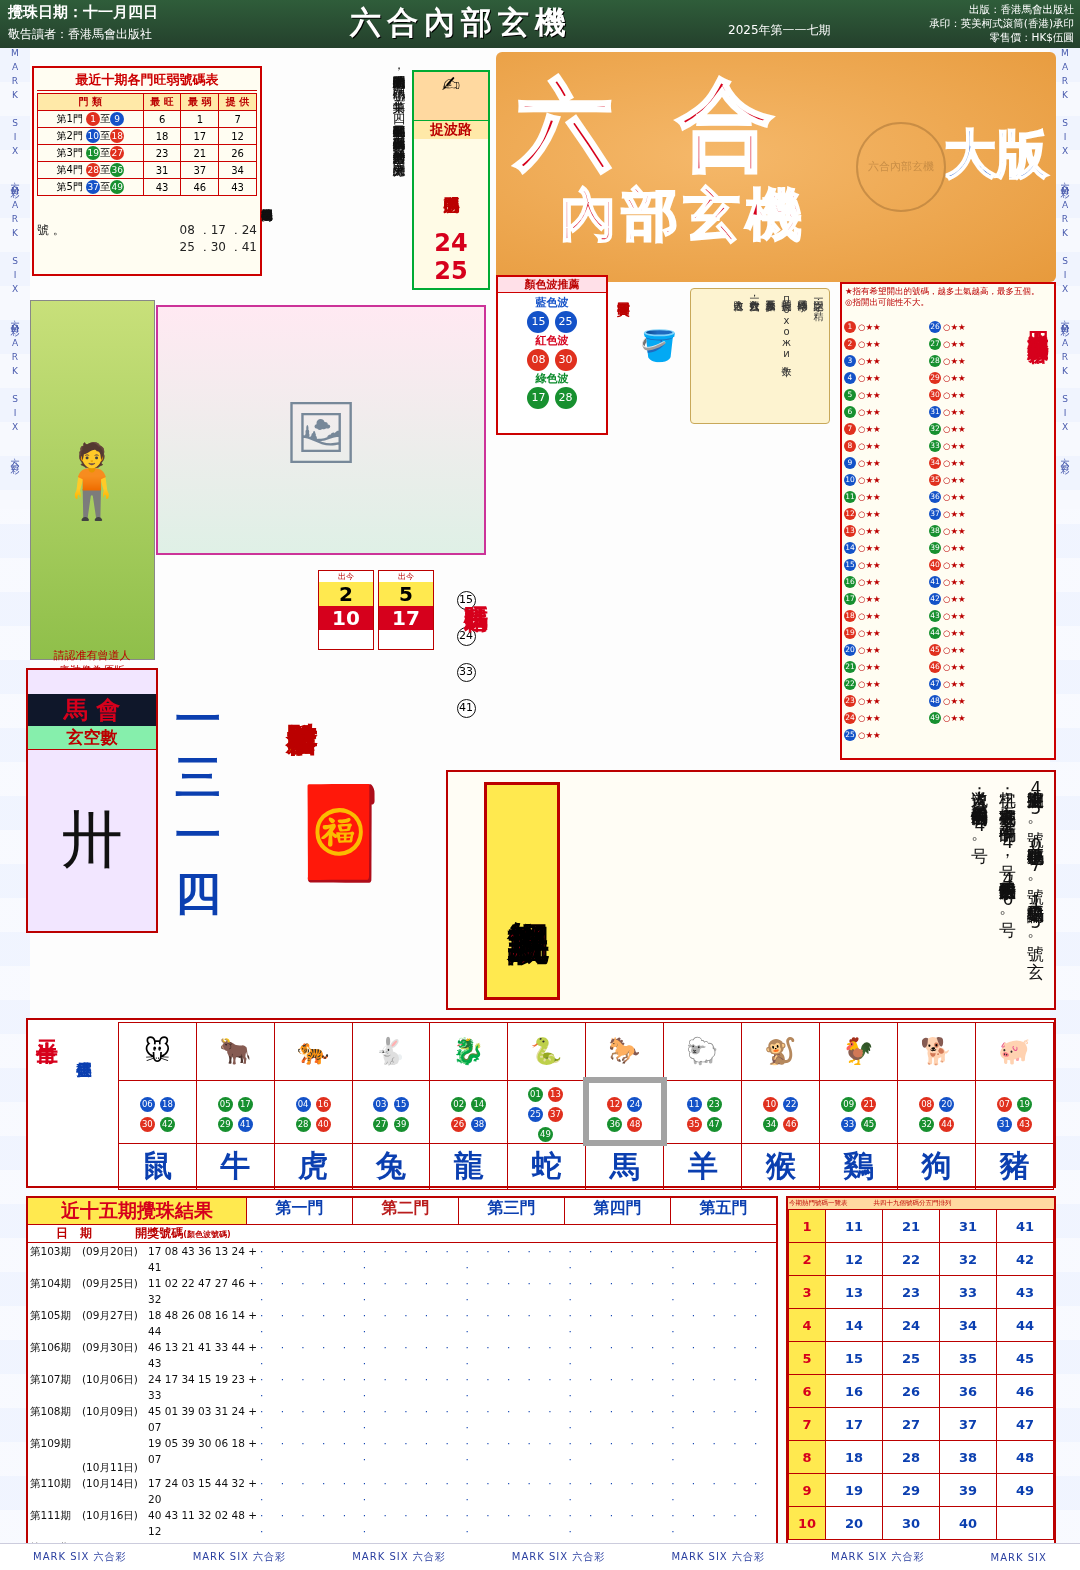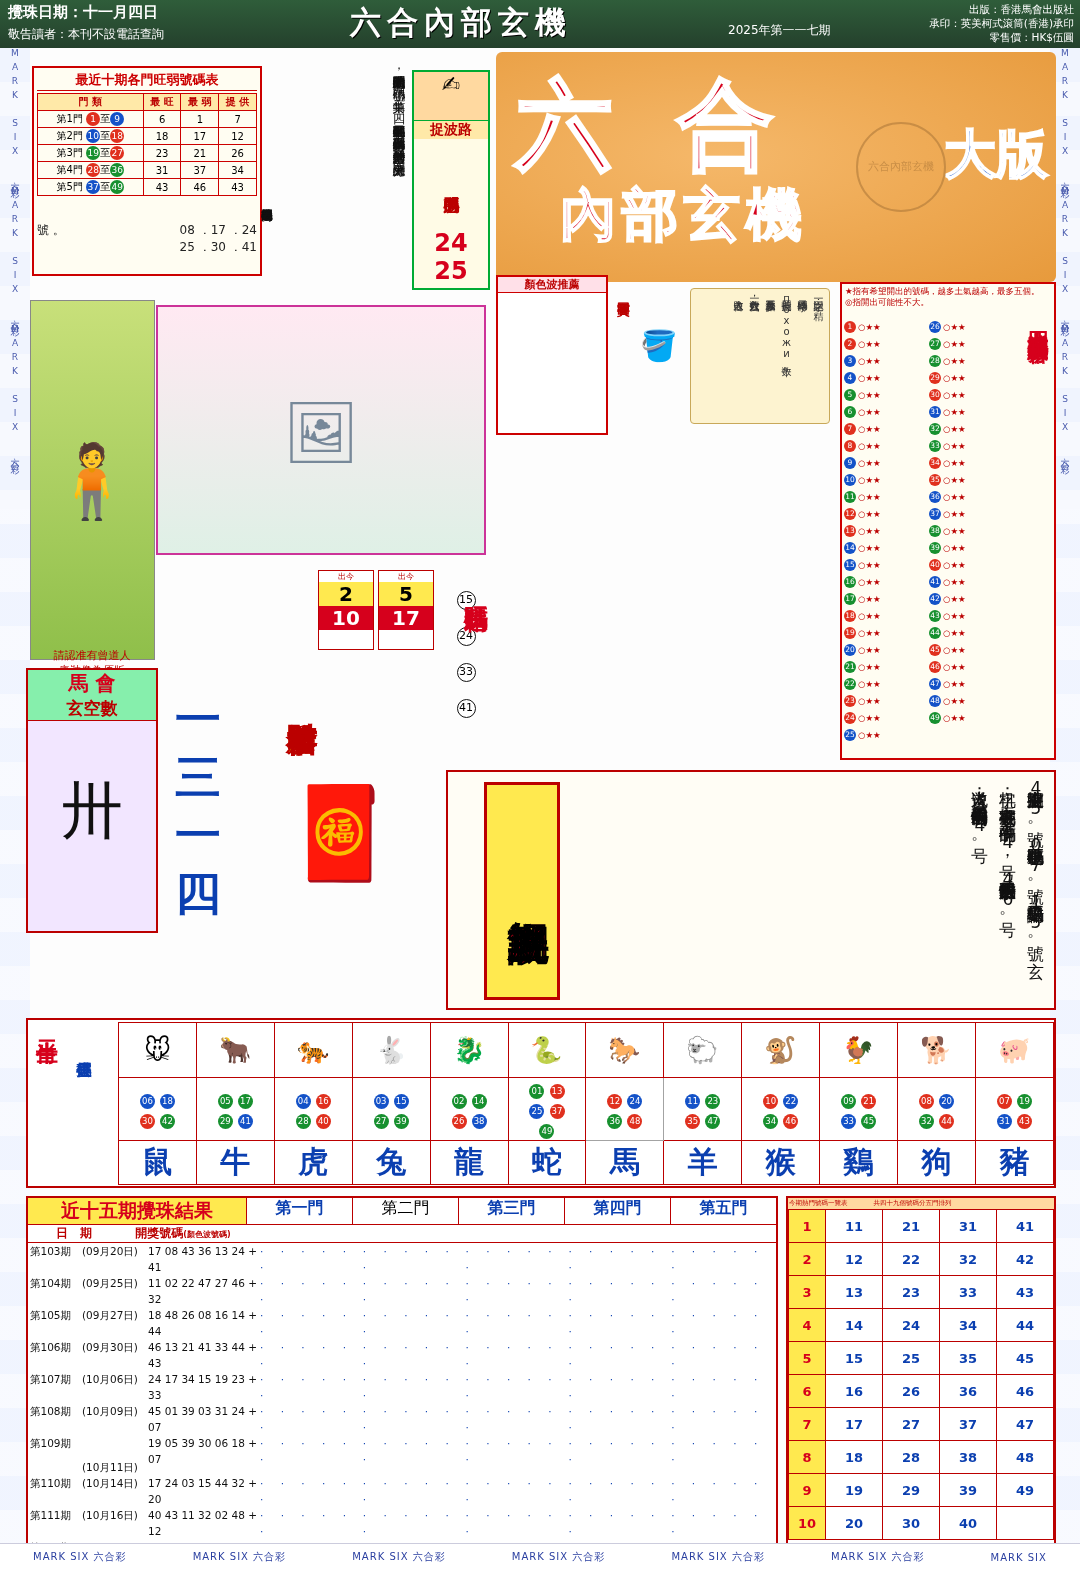--- a/index.html
+++ b/index.html
@@ -47,21 +47,21 @@
   .vtext{writing-mode:vertical-rl;text-orientation:upright;}
   .zodiac td{text-align:center;}
 </style>
 </head>
 <body>
 
 <div class="page">
 
   <div class="hdr">
     <div class="left">攪珠日期：十一月四日</div>
-    <div class="left2">敬告讀者：本刊不設電話查詢</div>
+    <div class="left2">敬告讀者：香港馬會出版社</div>
     <div class="mid">六合內部玄機</div>
     <div class="issue">2025年第一一七期</div>
     <div class="right">
       <div>出版：香港馬會出版社</div>
       <div>承印：英美柯式滾筒(香港)承印</div>
       <div>零售價：HK$伍圓</div>
     </div>
   </div>
 
   <div class="side left">
@@ -135,20 +135,31 @@
 
   <div class="abs" style="left:496px;top:52px;width:560px;height:230px;background:radial-gradient(ellipse at 40% 45%,#f5b86a,#e79a3c);border-radius:6px;overflow:hidden;">
     <div style="position:absolute;left:20px;top:10px;font-size:96px;font-weight:bold;color:#d6001c;-webkit-text-stroke:3px #fff;letter-spacing:16px;">六 合</div>
     <div style="position:absolute;left:64px;top:126px;font-size:56px;font-weight:bold;color:#d6001c;-webkit-text-stroke:2px #fff;letter-spacing:6px;">內部玄機</div>
     <div style="position:absolute;right:8px;top:68px;font-size:52px;font-weight:bold;color:#1452c8;-webkit-text-stroke:2px #fff;">大版</div>
     <div style="position:absolute;right:110px;top:70px;width:86px;height:86px;border:2px solid #b07a3a;border-radius:50%;color:#b07a3a;font-size:11px;text-align:center;line-height:86px;opacity:.6;">六合內部玄機</div>
   </div>
 
   <div class="abs" style="left:496px;top:275px;width:112px;height:160px;border:2px solid #c00;background:#fff;">
     <div style="background:#ffe0e8;color:#b00;font-size:11px;text-align:center;font-weight:bold;border-bottom:1px solid #c00;">顏色波推薦</div>
+    <div style="text-align:center;">
+      <div style="font-size:11px;color:#1452c8;font-weight:bold;margin-top:2px;">藍色波</div>
+      <div><span class="ball bblu" style="width:22px;height:22px;line-height:22px;font-size:11px;">15</span>
+           <span class="ball bblu" style="width:22px;height:22px;line-height:22px;font-size:11px;">25</span></div>
+      <div style="font-size:11px;color:#d6001c;font-weight:bold;">紅色波</div>
+      <div><span class="ball bred" style="width:22px;height:22px;line-height:22px;font-size:11px;">08</span>
+           <span class="ball bred" style="width:22px;height:22px;line-height:22px;font-size:11px;">30</span></div>
+      <div style="font-size:11px;color:#0a8a2a;font-weight:bold;">綠色波</div>
+      <div><span class="ball bgrn" style="width:22px;height:22px;line-height:22px;font-size:11px;">17</span>
+           <span class="ball bgrn" style="width:22px;height:22px;line-height:22px;font-size:11px;">28</span></div>
+    </div>
   </div>
 
   <div class="abs" style="left:614px;top:292px;width:70px;height:80px;text-align:center;">
     <div style="font-size:13px;color:#b00;font-weight:bold;" class="vtext">尋寶圖</div>
   </div>
   <div class="abs" style="left:640px;top:328px;font-size:30px;">🪣</div>
 
   <div class="abs" style="left:690px;top:288px;width:140px;height:136px;background:#fdf3d0;border:1px solid #c8a85a;border-radius:4px;padding:4px;">
     <div style="display:flex;flex-direction:row-reverse;justify-content:flex-start;gap:2px;height:100%;">
       <div class="vtext" style="font-size:10px;color:#333;">一字記之曰：精</div>
@@ -373,21 +384,21 @@
   <div class="abs" style="left:26px;top:648px;width:132px;text-align:center;font-size:11px;color:#b00;line-height:15px;">
     <div>請認准有曾道人</div>
       <div>唐裝像為原版</div>
   </div>
 
   <div class="abs" style="left:156px;top:305px;width:330px;height:250px;border:2px solid #c39;background:linear-gradient(180deg,#ffe9f2,#dff0e6);">
     <div style="font-size:60px;text-align:center;line-height:250px;color:#789;">🖼</div>
   </div>
 
   <div class="abs" style="left:26px;top:668px;width:132px;height:265px;border:2px solid #b00;background:#f2e6ff;text-align:center;">
-    <div style="font-size:20px;font-weight:bold;color:#d6001c;background:#86efac;">馬 會</div>
+    <div style="font-size:24px;font-weight:bold;color:#d6001c;background:#0f172a;margin-top:24px;">馬 會</div>
     <div style="font-size:17px;font-weight:bold;color:#b00;background:#86efac;border-bottom:1px solid #b00;">玄空數</div>
     <div style="font-size:62px;margin-top:48px;color:#111;">卅</div>
   </div>
 
 
 
   <div class="abs" style="left:318px;top:570px;width:56px;height:80px;border:1px solid #b00;background:#fff;text-align:center;">
     <div style="font-size:8px;color:#b00;">出今</div>
     <div style="background:#ffe94f;font-size:20px;font-weight:bold;">2</div>
     <div style="background:#d6001c;color:#fff;font-size:20px;font-weight:bold;">10</div>
@@ -465,21 +476,21 @@
             </td>
             <td style="border:1px solid #b00;padding:1px 0;">
               <div style="white-space:nowrap;"><span class="ball bgrn" style="width:15px;height:15px;line-height:15px;font-size:8.5px;">02</span> <span class="ball bgrn" style="width:15px;height:15px;line-height:15px;font-size:8.5px;">14</span></div>
               <div style="white-space:nowrap;"><span class="ball bred" style="width:15px;height:15px;line-height:15px;font-size:8.5px;">26</span> <span class="ball bblu" style="width:15px;height:15px;line-height:15px;font-size:8.5px;">38</span></div>
             </td>
             <td style="border:1px solid #b00;padding:1px 0;">
               <div style="white-space:nowrap;"><span class="ball bgrn" style="width:15px;height:15px;line-height:15px;font-size:8.5px;">01</span> <span class="ball bred" style="width:15px;height:15px;line-height:15px;font-size:8.5px;">13</span></div>
               <div style="white-space:nowrap;"><span class="ball bblu" style="width:15px;height:15px;line-height:15px;font-size:8.5px;">25</span> <span class="ball bred" style="width:15px;height:15px;line-height:15px;font-size:8.5px;">37</span></div>
               <div style="white-space:nowrap;"><span class="ball bgrn" style="width:15px;height:15px;line-height:15px;font-size:8.5px;">49</span></div>
             </td>
-            <td style="border:1px solid #a3a3a3;padding:1px 0;">
+            <td style="border:6px solid #a3a3a3;padding:1px 0;">
               <div style="white-space:nowrap;"><span class="ball bred" style="width:15px;height:15px;line-height:15px;font-size:8.5px;">12</span> <span class="ball bblu" style="width:15px;height:15px;line-height:15px;font-size:8.5px;">24</span></div>
               <div style="white-space:nowrap;"><span class="ball bgrn" style="width:15px;height:15px;line-height:15px;font-size:8.5px;">36</span> <span class="ball bred" style="width:15px;height:15px;line-height:15px;font-size:8.5px;">48</span></div>
             </td>
             <td style="border:1px solid #b00;padding:1px 0;">
               <div style="white-space:nowrap;"><span class="ball bblu" style="width:15px;height:15px;line-height:15px;font-size:8.5px;">11</span> <span class="ball bgrn" style="width:15px;height:15px;line-height:15px;font-size:8.5px;">23</span></div>
               <div style="white-space:nowrap;"><span class="ball bred" style="width:15px;height:15px;line-height:15px;font-size:8.5px;">35</span> <span class="ball bgrn" style="width:15px;height:15px;line-height:15px;font-size:8.5px;">47</span></div>
             </td>
             <td style="border:1px solid #b00;padding:1px 0;">
               <div style="white-space:nowrap;"><span class="ball bred" style="width:15px;height:15px;line-height:15px;font-size:8.5px;">10</span> <span class="ball bblu" style="width:15px;height:15px;line-height:15px;font-size:8.5px;">22</span></div>
               <div style="white-space:nowrap;"><span class="ball bgrn" style="width:15px;height:15px;line-height:15px;font-size:8.5px;">34</span> <span class="ball bred" style="width:15px;height:15px;line-height:15px;font-size:8.5px;">46</span></div>
@@ -512,21 +523,21 @@
             <td style="border:1px solid #b00;font-size:30px;color:#0b3fb0;font-weight:bold;">豬</td>
           </tr>
         </tbody>
       </table>
   </div>
 
   <div class="abs" style="left:26px;top:1196px;width:752px;height:350px;border:2px solid #b00;background:#fff;">
     <div style="display:flex;border-bottom:1px solid #b00;">
       <div style="width:218px;font-size:19px;font-weight:bold;color:#d6001c;background:#ffe94f;text-align:center;">近十五期攪珠結果</div>
       <div style="flex:1;text-align:center;font-size:16px;font-weight:bold;color:#0b3fb0;border-left:1px solid #b00;">第一門</div>
-      <div style="flex:1;text-align:center;font-size:16px;font-weight:normal;color:#000000;border-left:1px solid #b00;">第二門</div>
+      <div style="flex:1;text-align:center;font-size:16px;font-weight:bold;color:#b91c1c;border-left:1px solid #b00;">第二門</div>
       <div style="flex:1;text-align:center;font-size:16px;font-weight:bold;color:#0b3fb0;border-left:1px solid #b00;">第三門</div>
       <div style="flex:1;text-align:center;font-size:16px;font-weight:bold;color:#0b3fb0;border-left:1px solid #b00;">第四門</div>
       <div style="flex:1;text-align:center;font-size:16px;font-weight:bold;color:#0b3fb0;border-left:1px solid #b00;">第五門</div>
     </div>
     <div style="display:flex;border-bottom:1px solid #b00;">
       <div style="width:92px;text-align:center;font-size:12px;font-weight:bold;color:#b00;">日　期</div>
       <div style="width:126px;text-align:center;font-size:12px;font-weight:bold;color:#b00;">
         <span>開獎號碼</span><span style="font-size:8px;">(顏色波號碼)</span>
       </div>
       <div style="flex:1;"></div>

